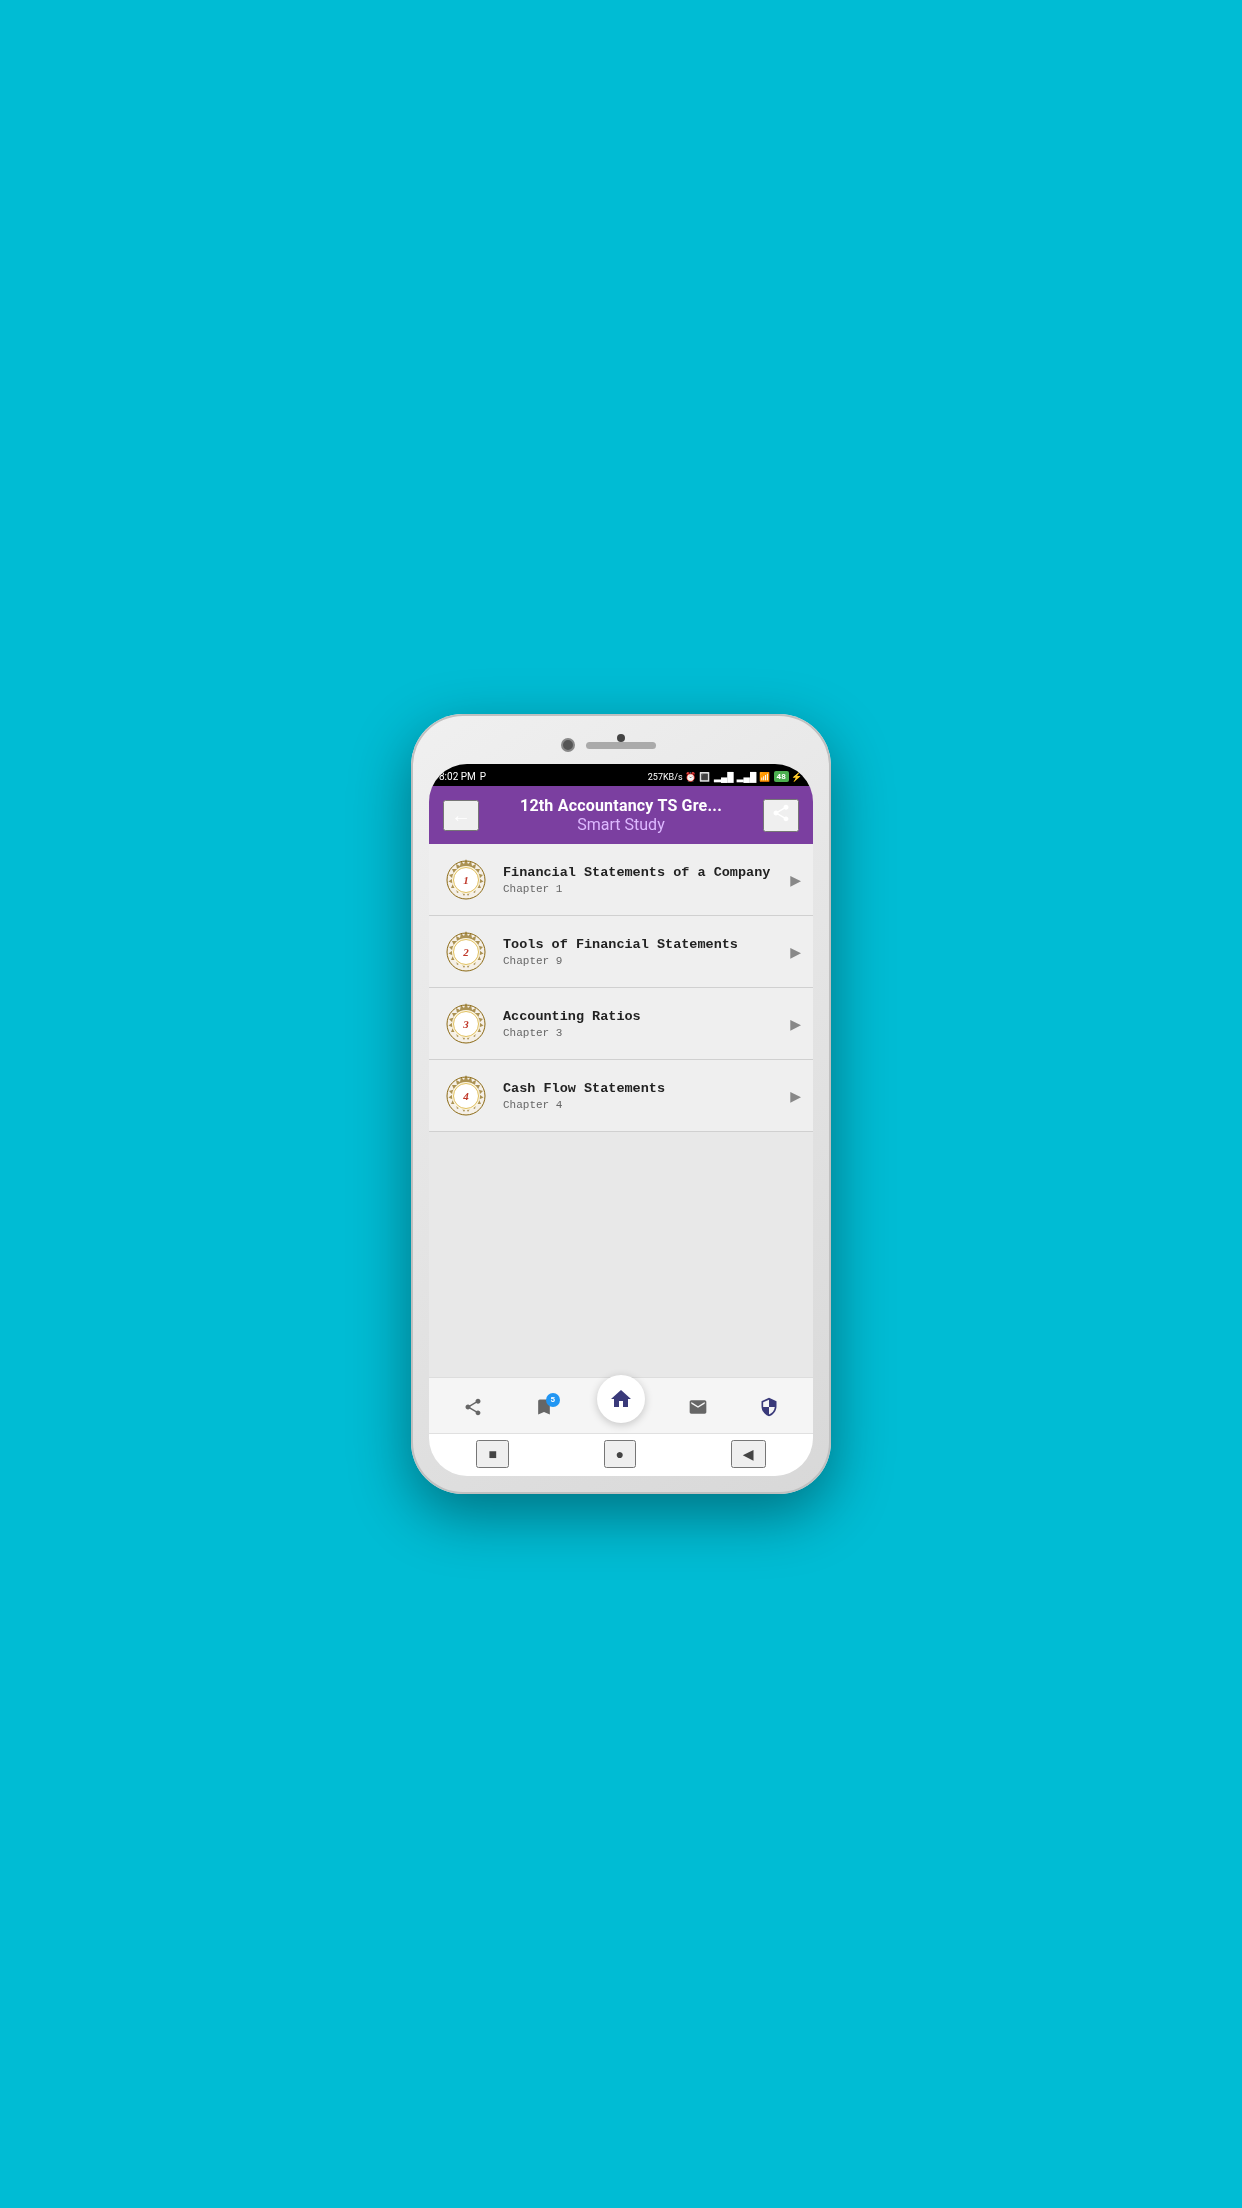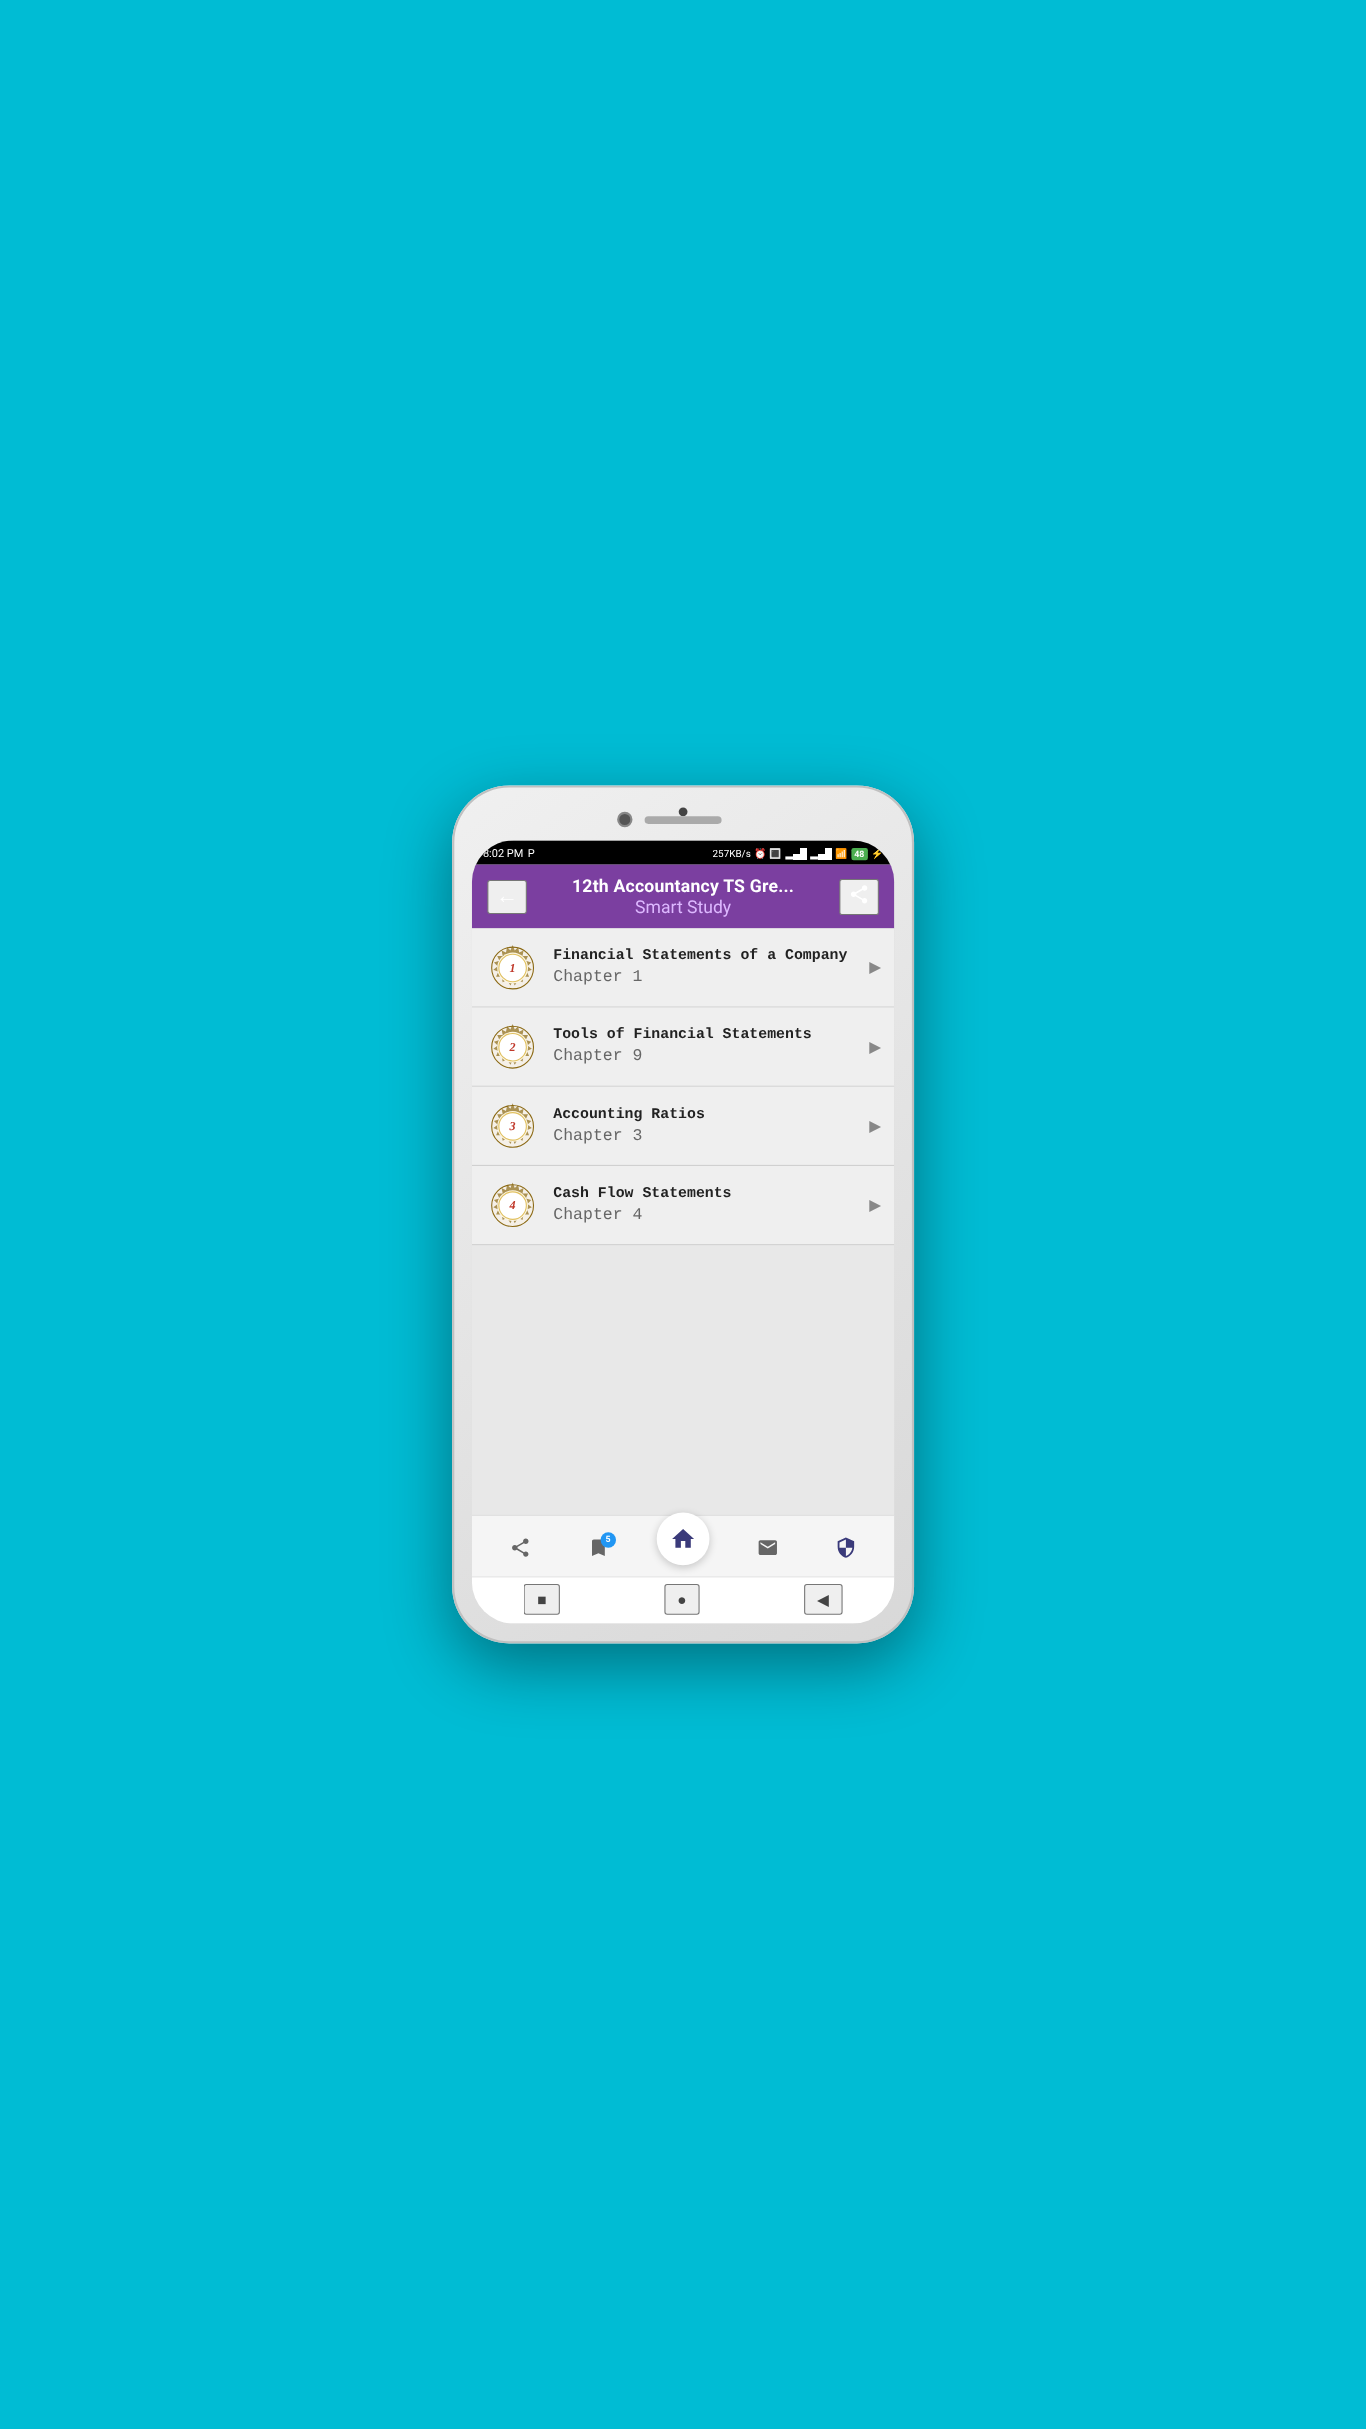--- a/index.html
+++ b/index.html
@@ -175,21 +175,21 @@
     }
 
     .chapter-title {
       font-size: 13.5px;
       font-weight: bold;
       color: #222;
       margin-bottom: 3px;
     }
 
     .chapter-sub {
-      font-size: 15px;
+      font-size: 11px;
       color: #666;
     }
 
     .chapter-arrow {
       color: #888;
       font-size: 14px;
       margin-left: 6px;
     }
 
     

